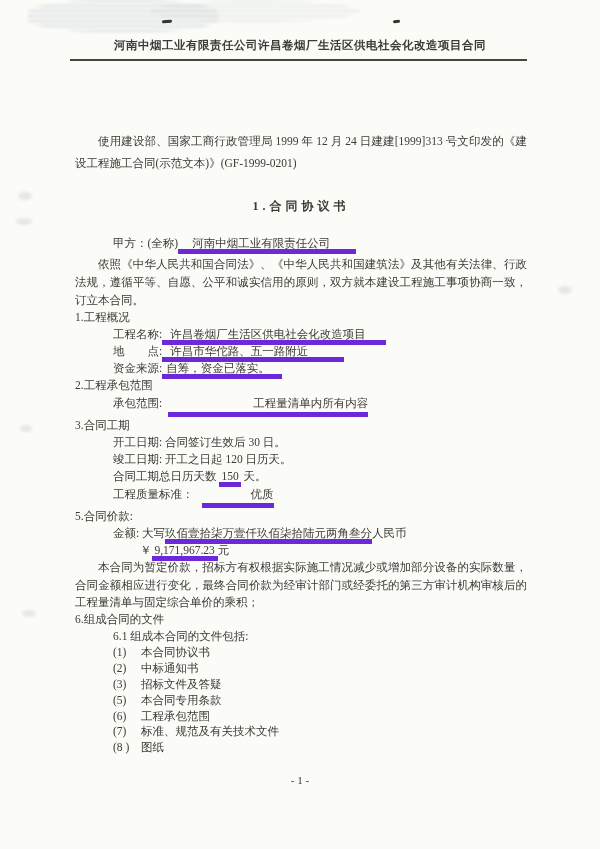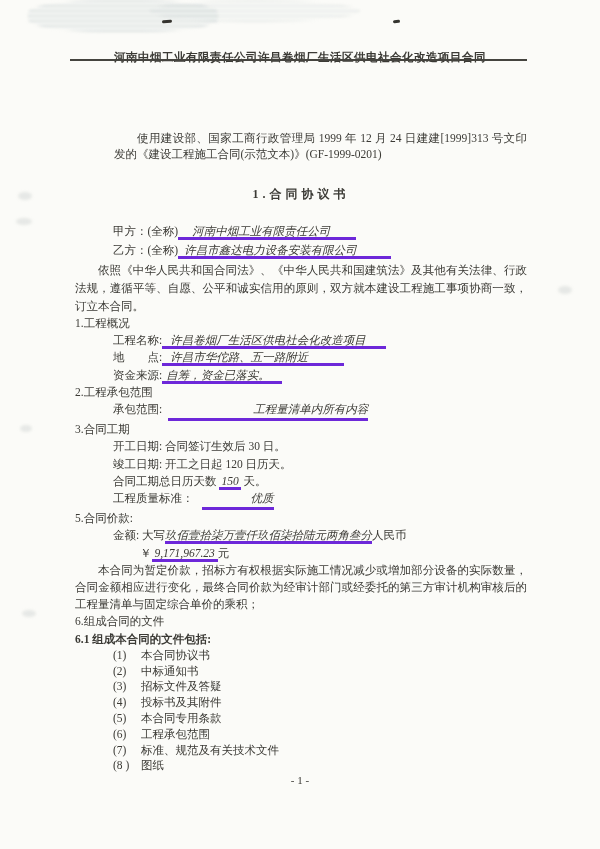--- a/index.html
+++ b/index.html
@@ -17,42 +17,42 @@
   .smudge{position:absolute;pointer-events:none;filter:blur(1.5px);}
   .smudge-a{left:28px;top:0;width:190px;height:32px;border-radius:40%;
     background:repeating-linear-gradient(180deg,rgba(150,168,172,.30) 0 2px,rgba(220,228,228,.12) 2px 5px);}
   .smudge-b{left:150px;top:0;width:210px;height:22px;border-radius:50%;
     background:repeating-linear-gradient(180deg,rgba(160,175,178,.20) 0 2px,rgba(230,235,235,.08) 2px 5px);}
   .edge-blot{position:absolute;background:rgba(140,150,150,.18);border-radius:50%;filter:blur(1.5px);pointer-events:none;}
   .dash{position:absolute;background:#35342f;border-radius:2px;pointer-events:none;}
   .dash-a{left:162px;top:20px;width:10px;height:3px;transform:rotate(-6deg);}
   .dash-b{left:393px;top:20px;width:7px;height:3px;transform:rotate(-4deg);}
 
-  .doc-header{position:absolute;left:0;top:50px;width:600px;text-align:center;
+  .doc-header{position:absolute;left:0;top:38px;width:600px;text-align:center;
     font-size:11.5px;font-weight:bold;letter-spacing:.5px;}
   .header-rule{position:absolute;left:70px;top:59px;width:457px;height:2px;background:#45443f;}
 
   .content{position:absolute;left:75px;top:130px;width:452px;font-size:11.5px;}
 
-  .intro{line-height:16px;text-indent:2em;text-align:justify;margin-left:39px;}
+  .intro{line-height:22px;text-indent:2em;text-align:justify;}
   .doc-title{margin-top:20px;text-align:center;font-size:12px;font-weight:bold;
     line-height:24px;letter-spacing:4px;}
   .parties{margin-top:16px;margin-left:38px;line-height:18.5px;}
   .preamble{margin-top:2px;line-height:18px;text-indent:2em;text-align:justify;}
 
   .sec{line-height:17.2px;}
   .sec-head{}
   .row{margin-left:38px;}
   .yen-row{margin-left:65px;}
   .note{text-indent:2em;text-align:justify;}
-  .sub61{font-weight:bold;}
+  .sub61{margin-left:38px;}
   .doclist{margin-left:38px;line-height:15.8px;}
   .doclist .num{display:inline-block;width:28px;}
 
-  .u{border-bottom:3px solid #6d28d9;font-style:italic;}
+  .u{border-bottom:5px solid #6d28d9;}
   .u-a{padding-left:14px;padding-right:26px;}
   .u-b{padding-left:6px;padding-right:34px;}
   .u-name{padding-left:8px;padding-right:20px;}
   .u-loc{padding-left:8px;padding-right:36px;}
   .u-fund{padding-left:4px;padding-right:12px;}
   .u-scope{display:inline-block;min-width:200px;text-align:right;margin-left:6px;}
   .u-q{display:inline-block;min-width:72px;text-align:right;margin-left:8px;}
   .u-days{padding:0 2px;}
 
   .footer{position:absolute;left:0;top:774px;width:600px;text-align:center;font-size:11px;}
@@ -76,21 +76,20 @@
   <div class="header-rule"></div>
 
   <div class="content">
 
     <div class="intro">使用建设部、国家工商行政管理局 1999 年 12 月 24 日建建[1999]313 号文印发的《建设工程施工合同(示范文本)》(GF-1999-0201)</div>
 
     <div class="doc-title">1.合同协议书</div>
 
     <div class="parties">
       <div><span>甲方：(全称)</span><span class="u u-a">河南中烟工业有限责任公司</span></div>
-      <div><span>乙方：(全称)</span><span class="u u-b">许昌市鑫达电力设备安装有限公司</span></div>
     </div>
 
     <div class="preamble">依照《中华人民共和国合同法》、《中华人民共和国建筑法》及其他有关法律、行政法规，遵循平等、自愿、公平和诚实信用的原则，双方就本建设工程施工事项协商一致，订立本合同。</div>
 
     <div class="sec">
 
       <div class="sec-head">1.工程概况</div>
       <div class="row"><span>工程名称:</span><span class="u u-name">许昌卷烟厂生活区供电社会化改造项目</span></div>
       <div class="row"><span>地　　点:</span><span class="u u-loc">许昌市华佗路、五一路附近</span></div>
       <div class="row"><span>资金来源:</span><span class="u u-fund">自筹，资金已落实。</span></div>
@@ -110,21 +109,20 @@
       <div class="yen-row"><span>￥</span><span class="u"> 9,171,967.23 </span><span>元</span></div>
       <div class="note">本合同为暂定价款，招标方有权根据实际施工情况减少或增加部分设备的实际数量，合同金额相应进行变化，最终合同价款为经审计部门或经委托的第三方审计机构审核后的工程量清单与固定综合单价的乘积；</div>
 
       <div class="sec-head">6.组成合同的文件</div>
       <div class="sub61">6.1 组成本合同的文件包括:</div>
 
       <div class="doclist">
         <div class="li"><span class="num">(1)</span><span>本合同协议书</span></div>
         <div class="li"><span class="num">(2)</span><span>中标通知书</span></div>
         <div class="li"><span class="num">(3)</span><span>招标文件及答疑</span></div>
-        <div class="li"><span class="num">(4)</span><span>投标书及其附件</span></div>
         <div class="li"><span class="num">(5)</span><span>本合同专用条款</span></div>
         <div class="li"><span class="num">(6)</span><span>工程承包范围</span></div>
         <div class="li"><span class="num">(7)</span><span>标准、规范及有关技术文件</span></div>
         <div class="li"><span class="num">(8 )</span><span>图纸</span></div>
       </div>
 
     </div>
   </div>
 
   <div class="footer">- 1 -</div>

